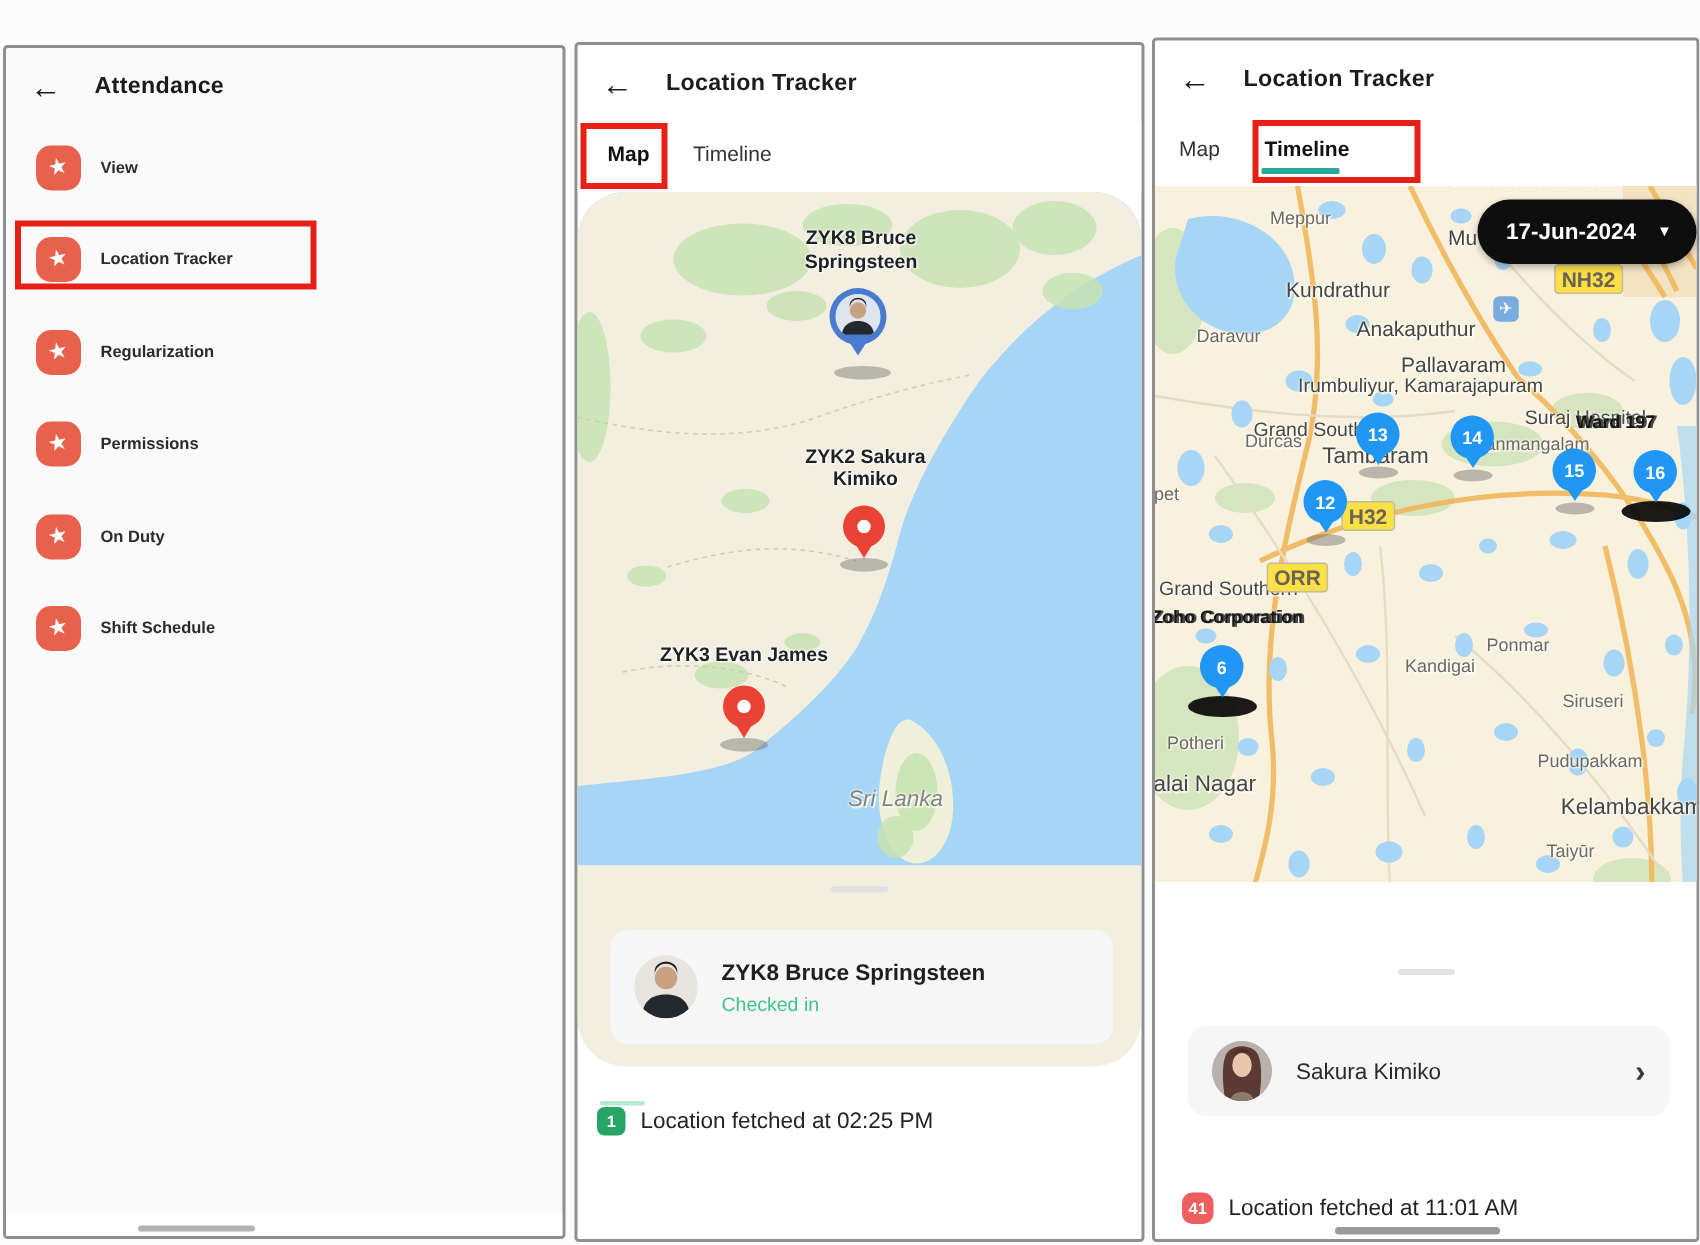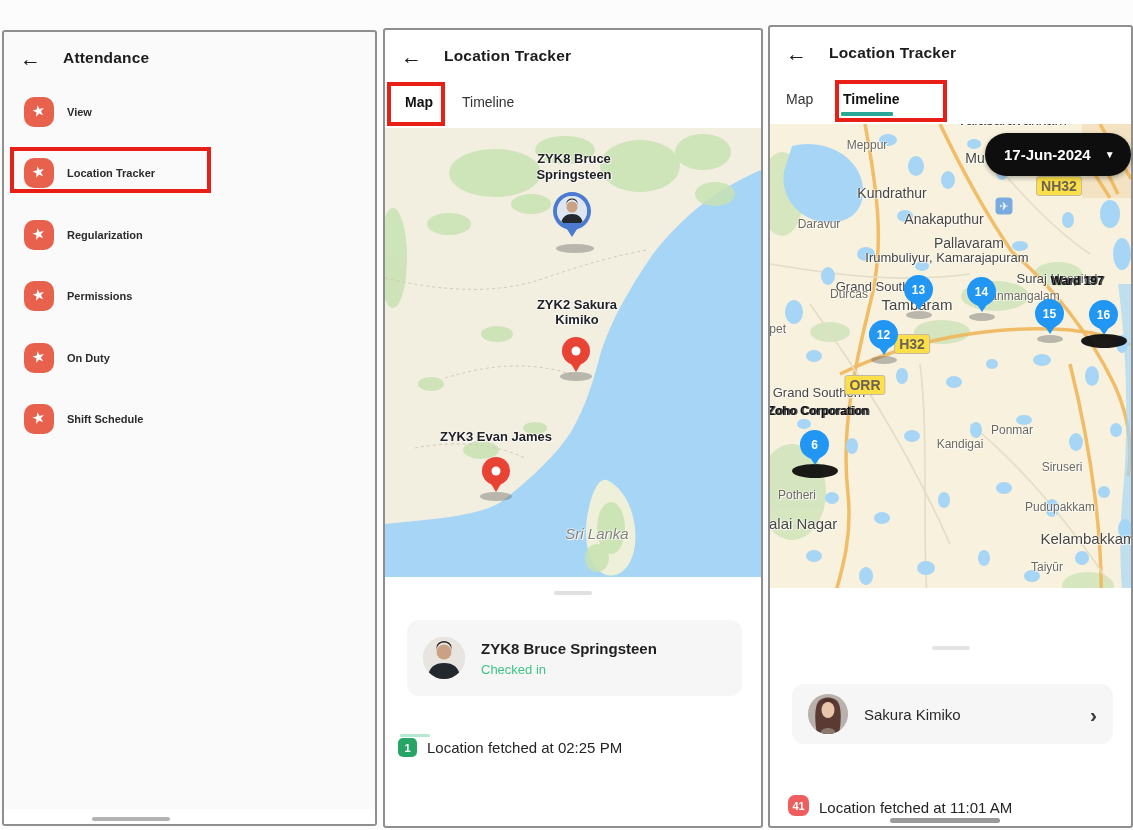--- a/index.html
+++ b/index.html
@@ -152,21 +152,21 @@
   <div class="hdr">
     <span class="back">←</span>
     <span class="hdr-title">Location Tracker</span>
   </div>
   <div class="tabbar">
     <span class="tab active" style="left:20px;">Map</span>
     <span class="tab" style="left:77px;">Timeline</span>
   </div>
   <div class="annotation" style="left:2px; top:52px; width:58px; height:44px;"></div>
 
-  <div class="mapwrap" style="top:98px; height:449px;">
+  <div class="mapwrap" style="top:98px; height:583px;border-radius:32px;">
     <svg class="bgmap" width="376" height="449" viewBox="0 0 376 449">
       <rect width="376" height="449" fill="#a6d5f5"></rect>
       <path d="M0,0 H376 V42 C330,62 298,88 268,126 C246,158 226,192 216,224 C208,254 201,278 186,304 C169,330 142,354 116,374 C100,384 72,389 30,393 L0,396 Z" fill="#f2eee0"></path>
       <path d="M222,352 C241,361 253,389 250,417 C247,441 232,452 219,446 C205,439 198,414 202,390 C205,370 212,349 222,352 Z" fill="#eef0da"></path>
       <g fill="#c8e2b2" opacity="0.85">
         <ellipse cx="110" cy="45" rx="46" ry="24"></ellipse>
         <ellipse cx="180" cy="22" rx="30" ry="14"></ellipse>
         <ellipse cx="255" cy="38" rx="40" ry="26"></ellipse>
         <ellipse cx="318" cy="24" rx="28" ry="18"></ellipse>
         <ellipse cx="330" cy="66" rx="20" ry="12"></ellipse>
@@ -393,21 +393,21 @@
           <path d="M10,8 C14,2 26,2 30,8 C34,14 33,30 31,40 L9,40 C7,30 6,14 10,8 Z" fill="#5b3a33"></path>
           <ellipse cx="20" cy="16" rx="6.5" ry="8" fill="#e9c6ab"></ellipse>
           <path d="M13,10 C16,6 24,6 27,10 C26,8 24,5 20,5 C16,5 14,8 13,10 Z" fill="#4a2e28"></path>
           <path d="M12,40 C13,32 27,32 28,40 Z" fill="#8c7a70"></path>
         </svg>
     </span>
     <span class="emp-name regular">Sakura Kimiko</span>
     <span class="chev">›</span>
   </div>
 
-  <div class="fetch-row" style="left:18px; top:768px;align-items:flex-end;">
+  <div class="fetch-row" style="left:18px; top:768px;">
     <span class="count-badge red">41</span>
     <span class="fetch-text">Location fetched at 11:01 AM</span>
   </div>
 
   <div class="home-bar" style="left:120px; bottom:3px; width:110px; height:5px; background:#9a9a9a;"></div>
 </div>
 
 <div class="date-chip" style="left:985px; top:133px;">
   <span class="dt">17-Jun-2024</span>
   <span class="caret">▼</span>

